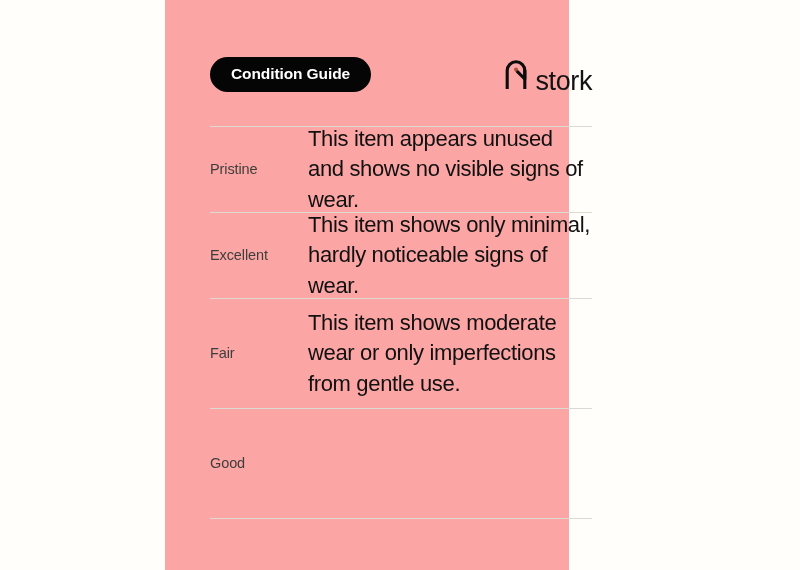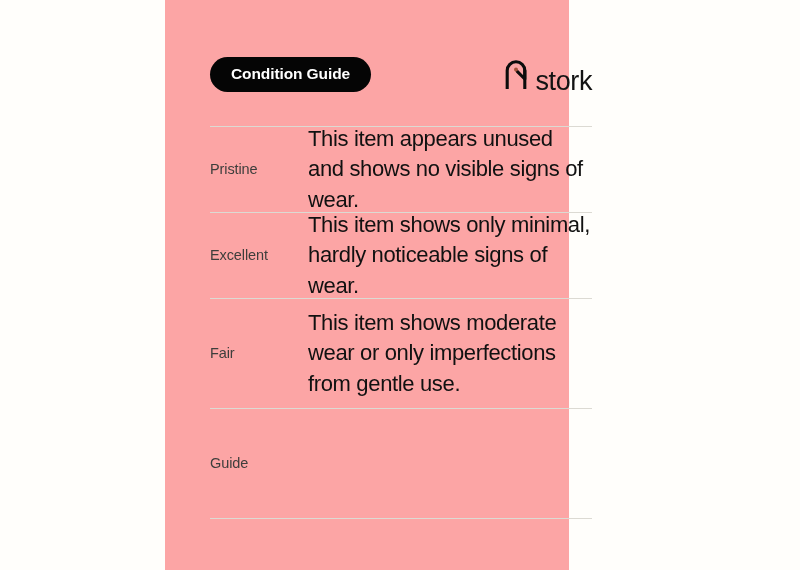--- a/index.html
+++ b/index.html
@@ -164,20 +164,20 @@
       <div class="divider"></div>
 
       <div class="row row-h-3line">
         <div class="row-label">Fair</div>
         <div class="row-desc">This item shows moderate wear or only imperfections from gentle use.</div>
       </div>
 
       <div class="divider"></div>
 
       <div class="row row-h-3line">
-        <div class="row-label">Guide</div>
+        <div class="row-label">Good</div>
       </div>
 
       <div class="divider"></div>
 
     </div>
   </div>
 </div>
 
 </body></html>

